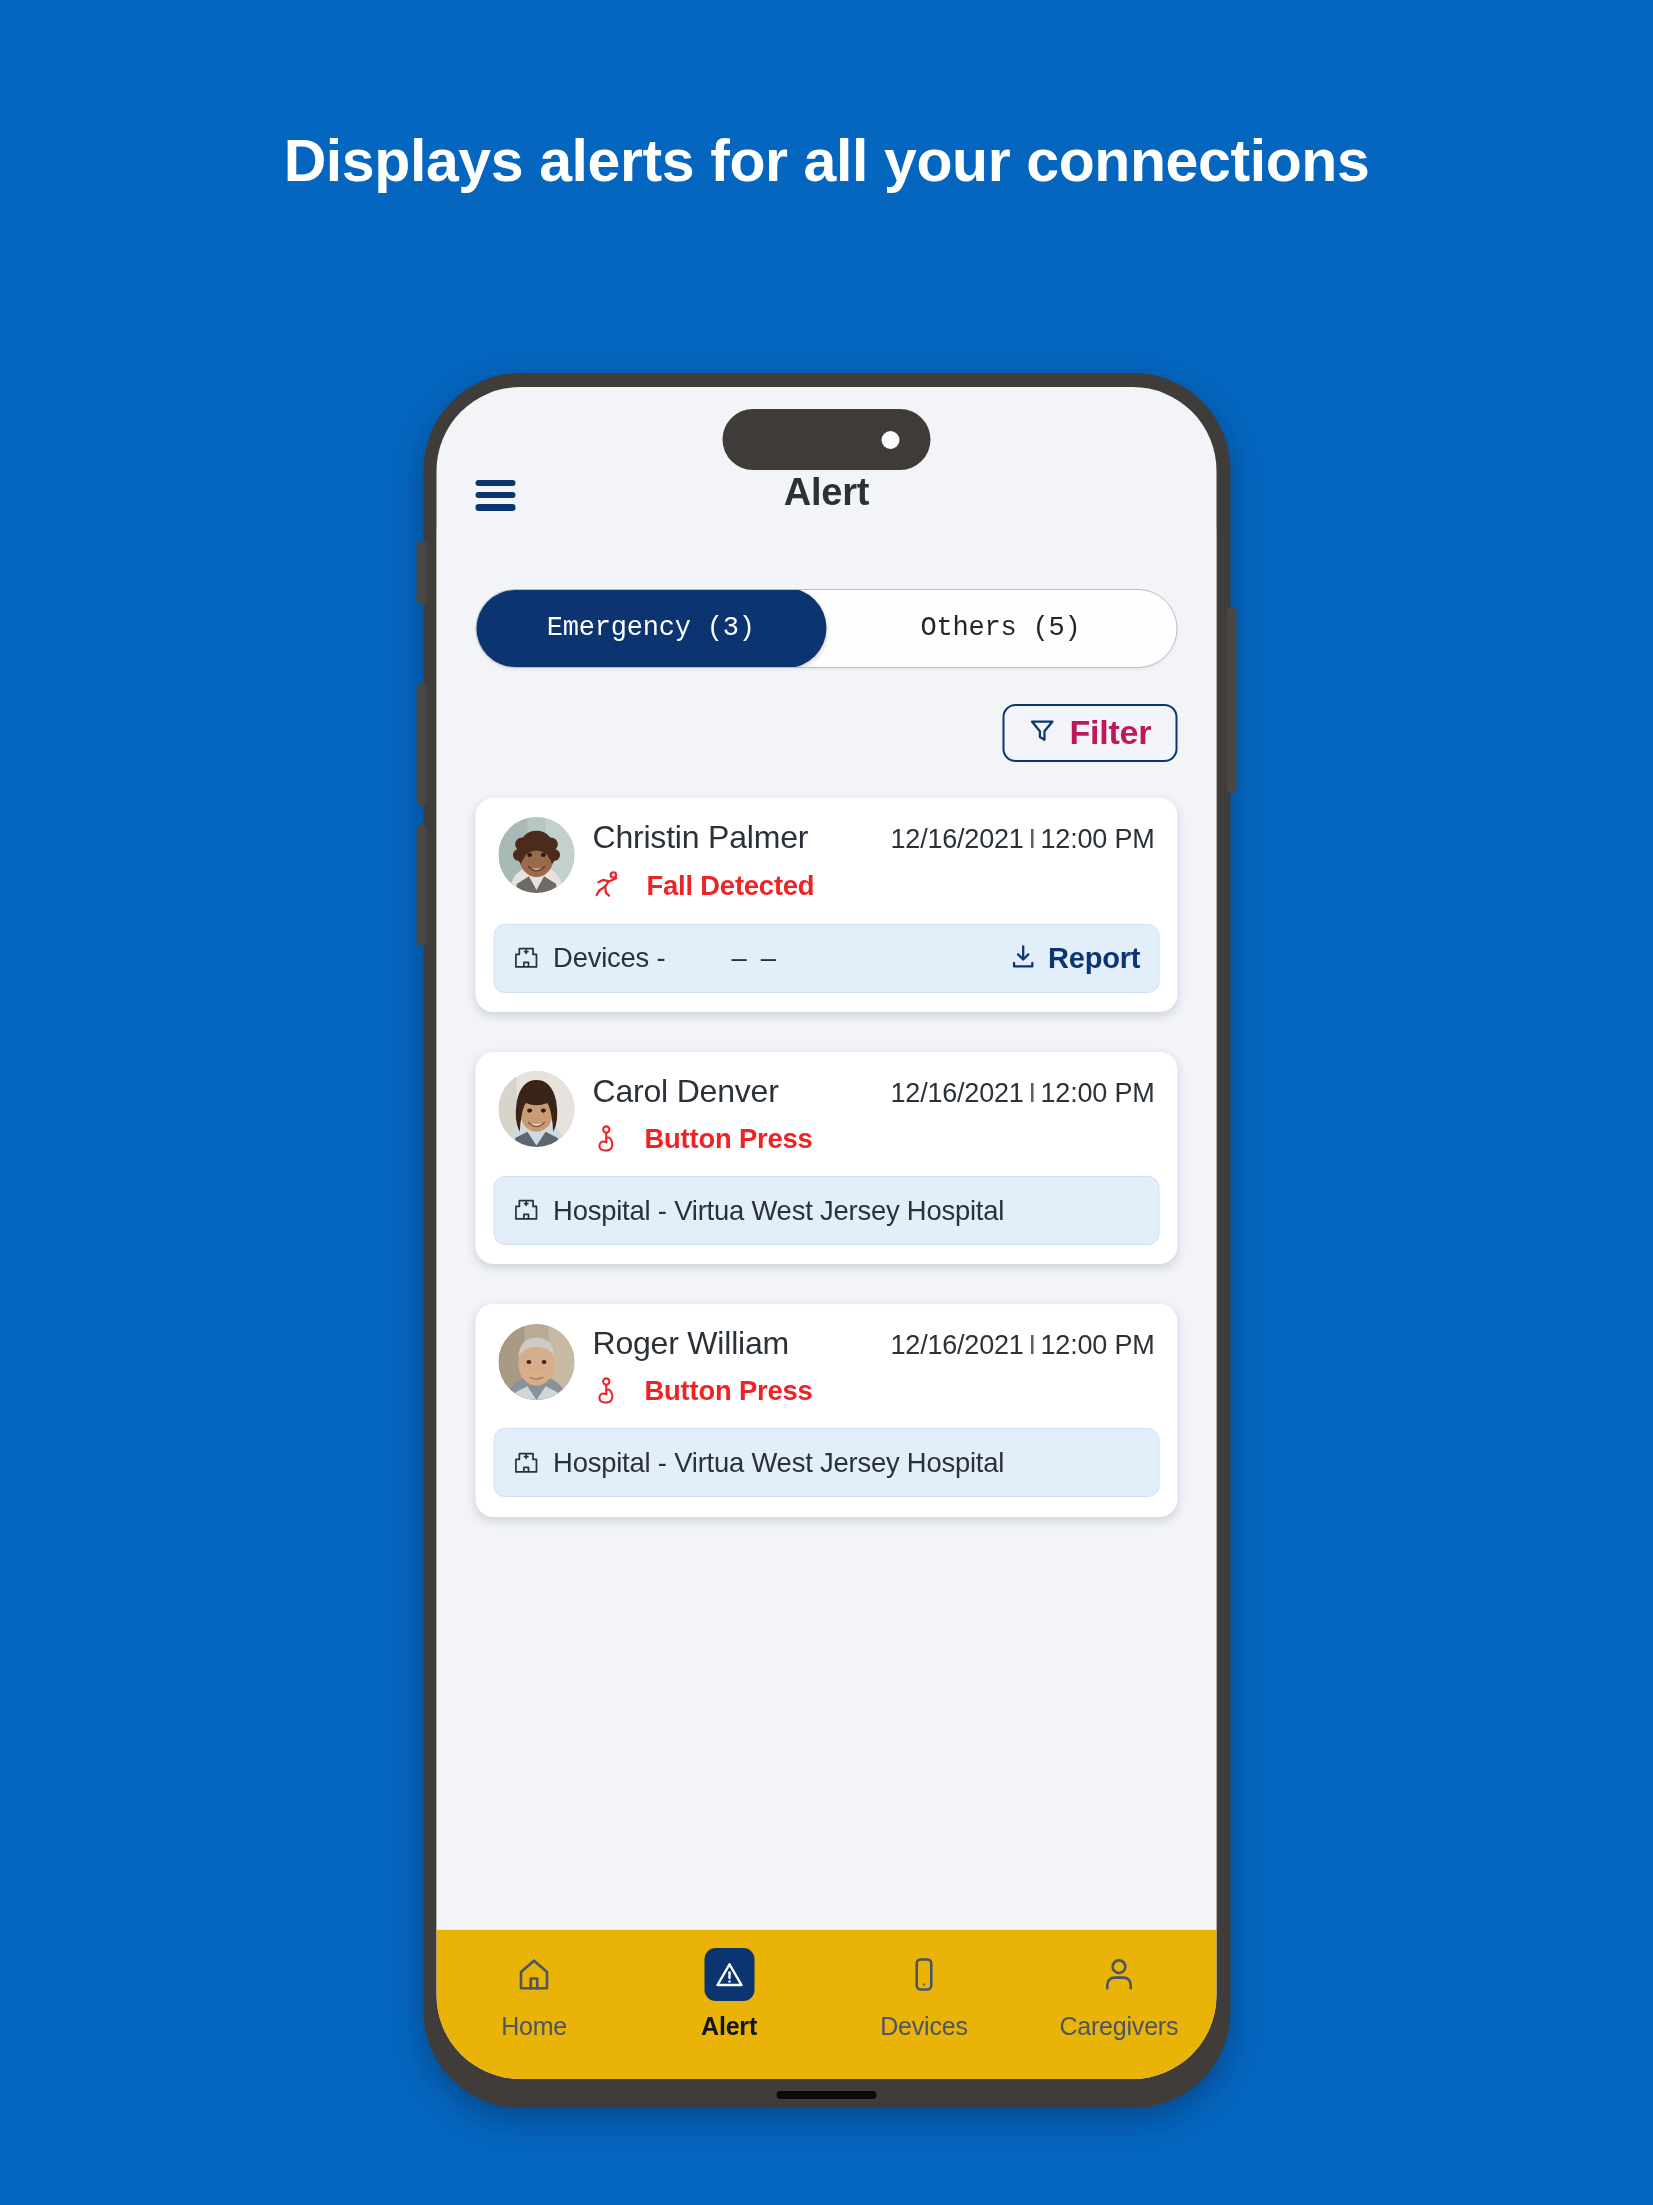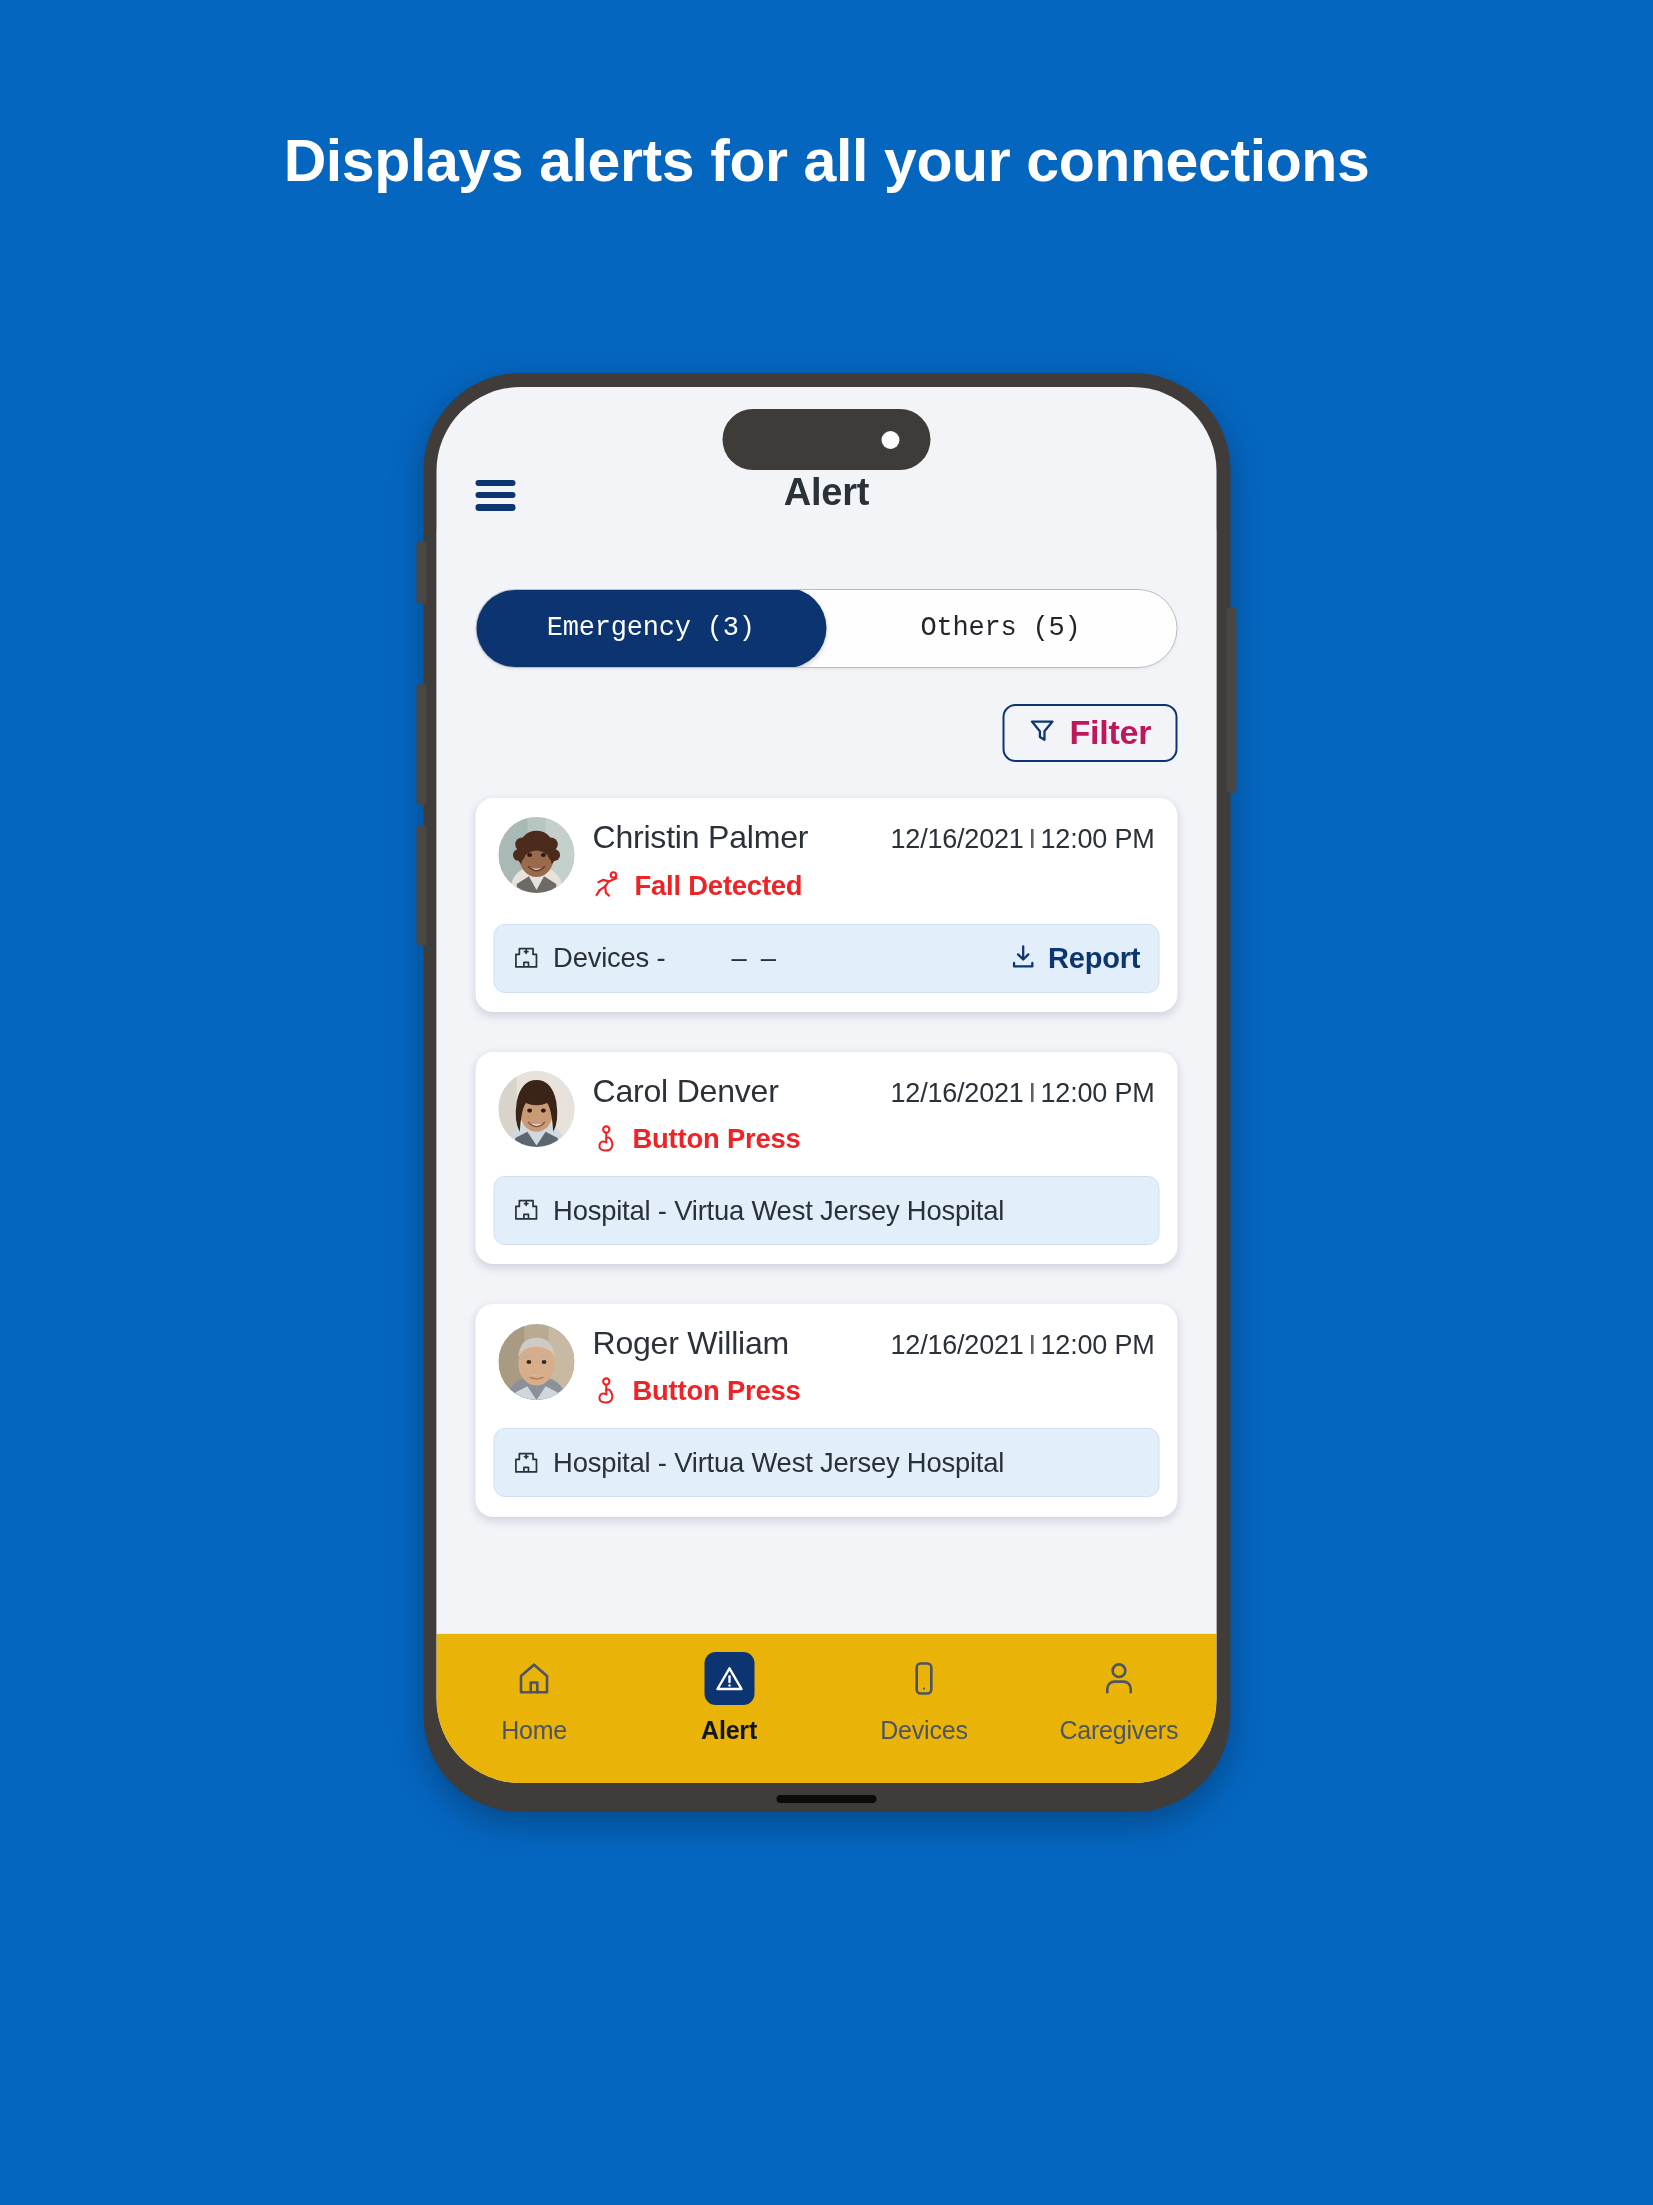--- a/index.html
+++ b/index.html
@@ -31,21 +31,21 @@
     padding: 0 210px;
   }
 
   
   .phone-wrap {
     position: absolute;
     left: 50%;
     transform: translateX(-50%);
     top: 373px;
     width: 807px;
-    height: 1439px;
+    height: 1735px;
   }
 
   .phone-shell {
     position: absolute;
     inset: 0;
     background: #403c3a;
     border-radius: 97px;
     box-shadow: 0 11.3px 34px rgba(0,0,0,0.28);
   }
 
@@ -256,21 +256,21 @@
     font-size: 27px;
     color: #2b3138;
     white-space: nowrap;
     letter-spacing: -0.2px;
   }
   .timestamp .sep { color: #5a6068; padding: 0 4.8px; }
 
   .reason-row {
     display: flex;
     align-items: center;
-    gap: 11px;
+    gap: 23px;
     margin-top: 13px;
   }
   .reason-text {
     font-size: 27.4px;
     font-weight: bold;
     color: #ee2326;
     letter-spacing: -0.2px;
   }
 
   .hospital-bar {

